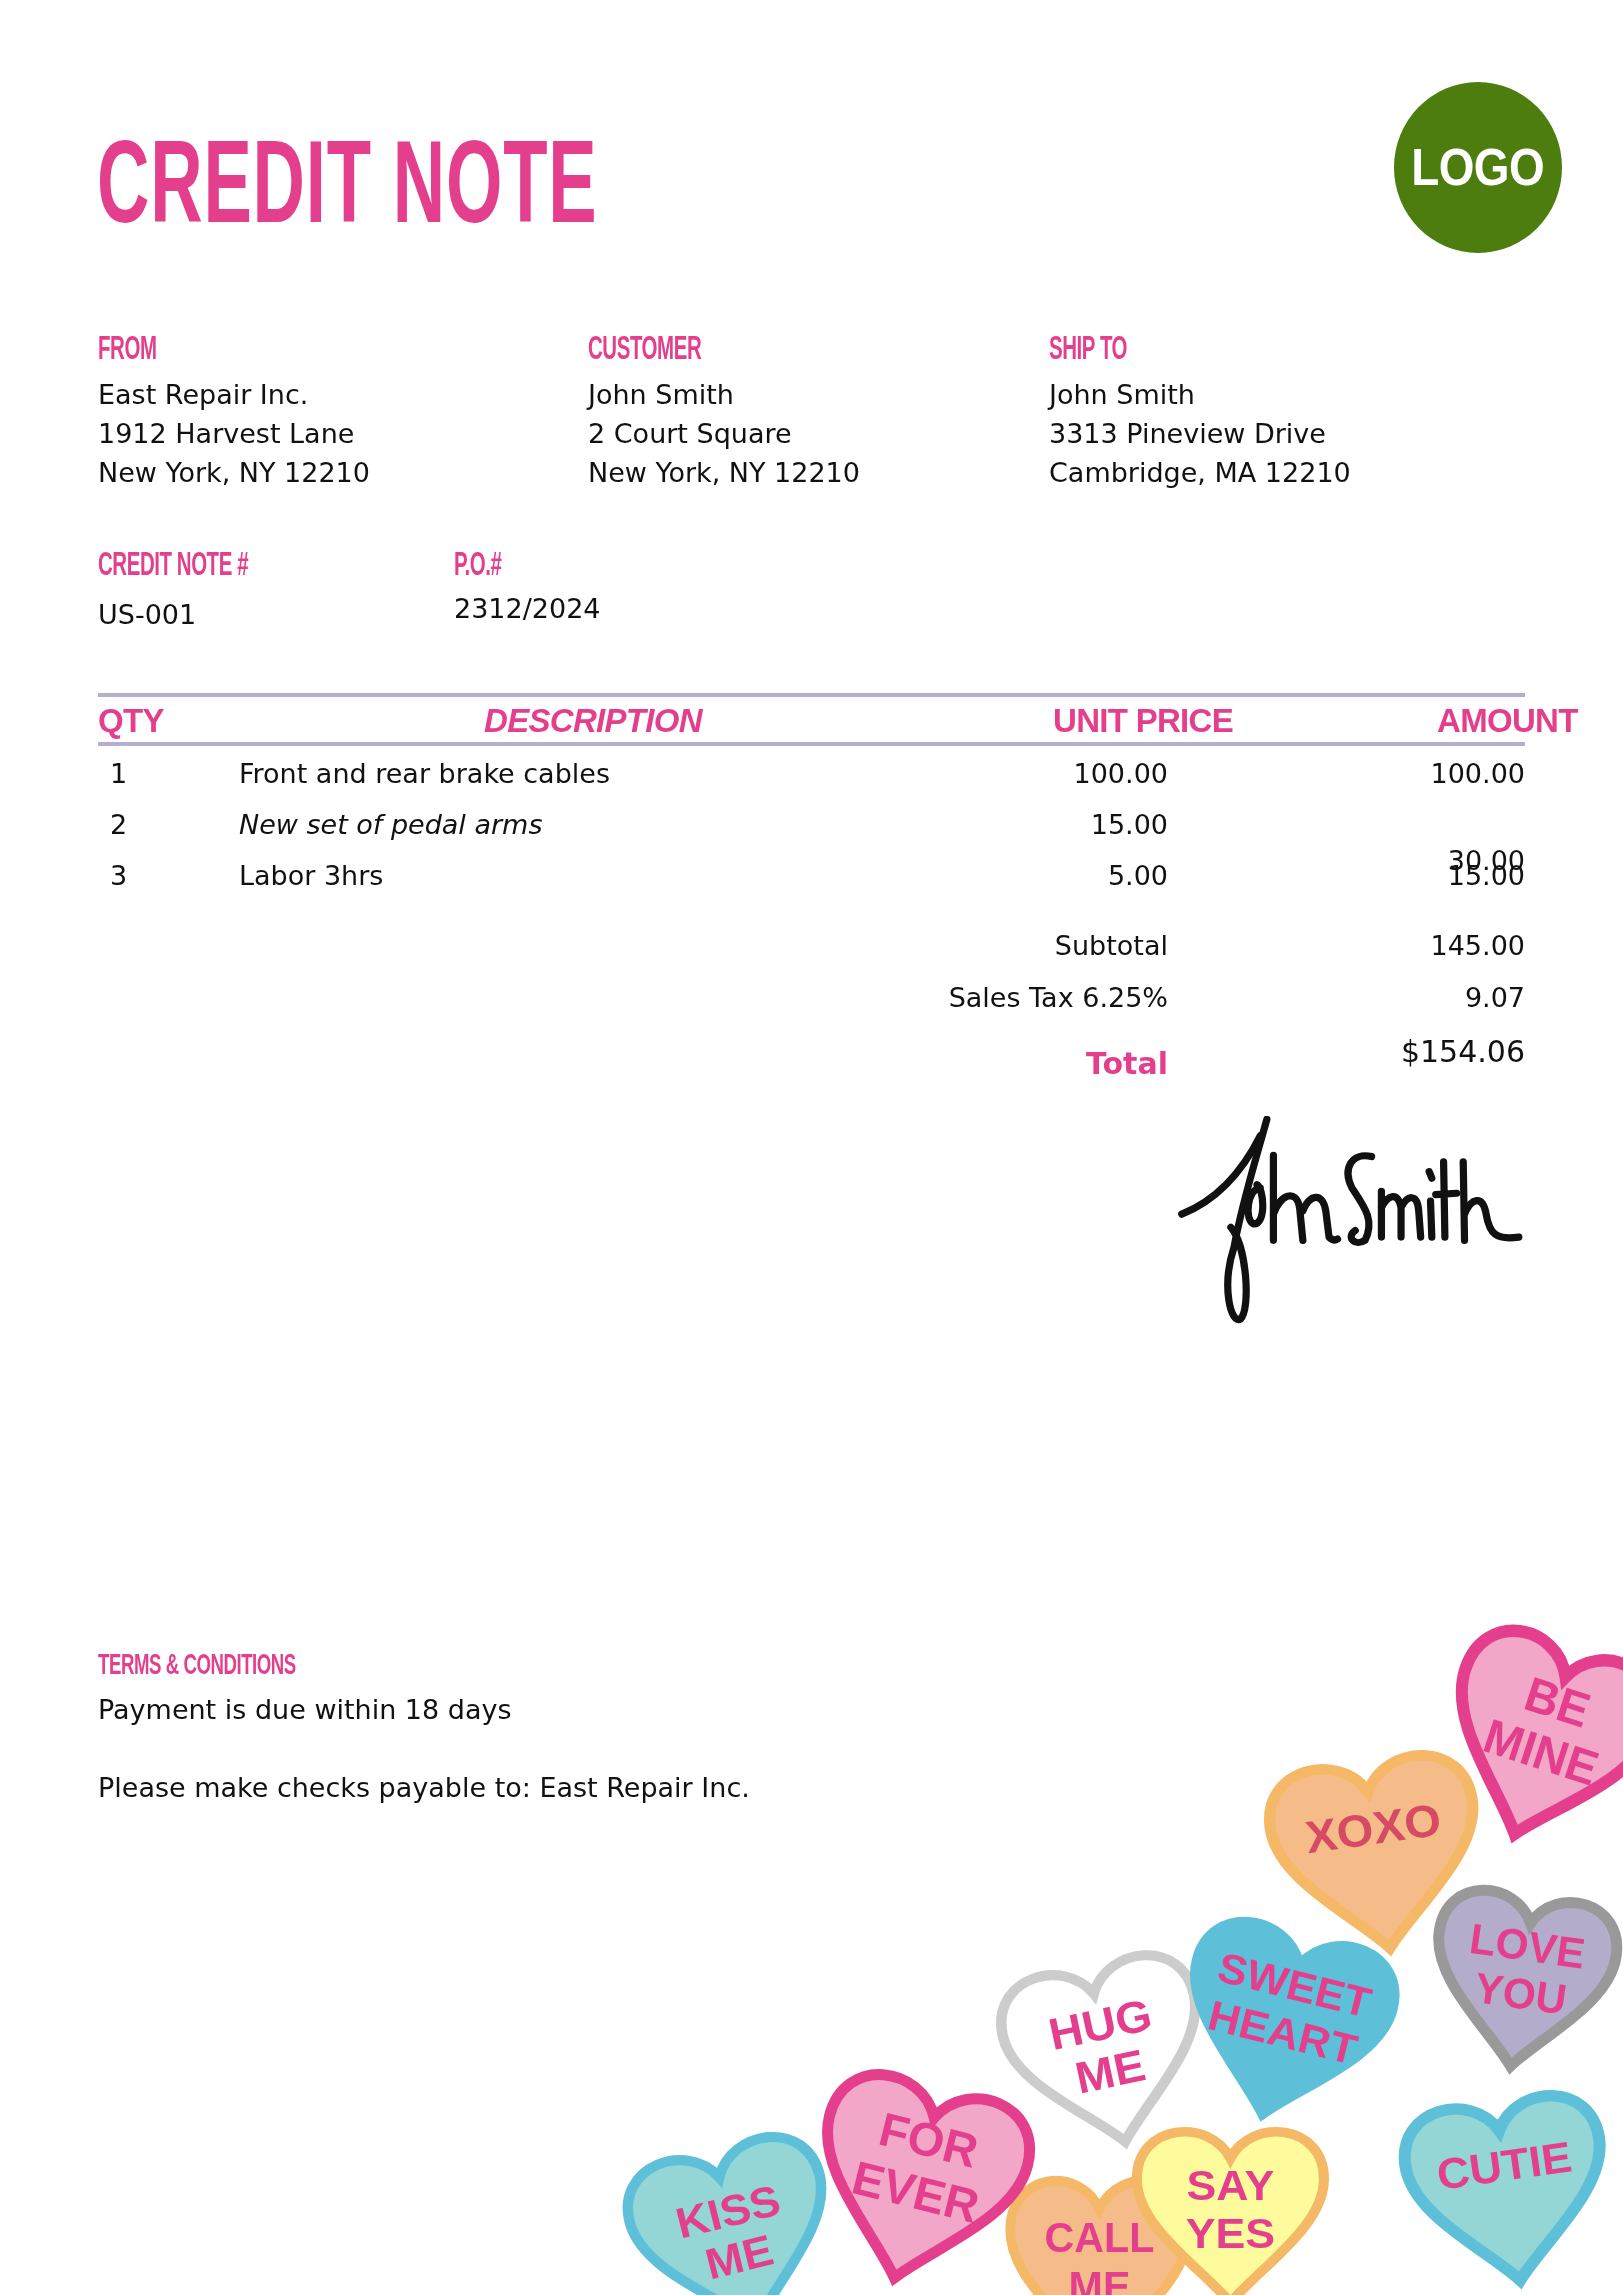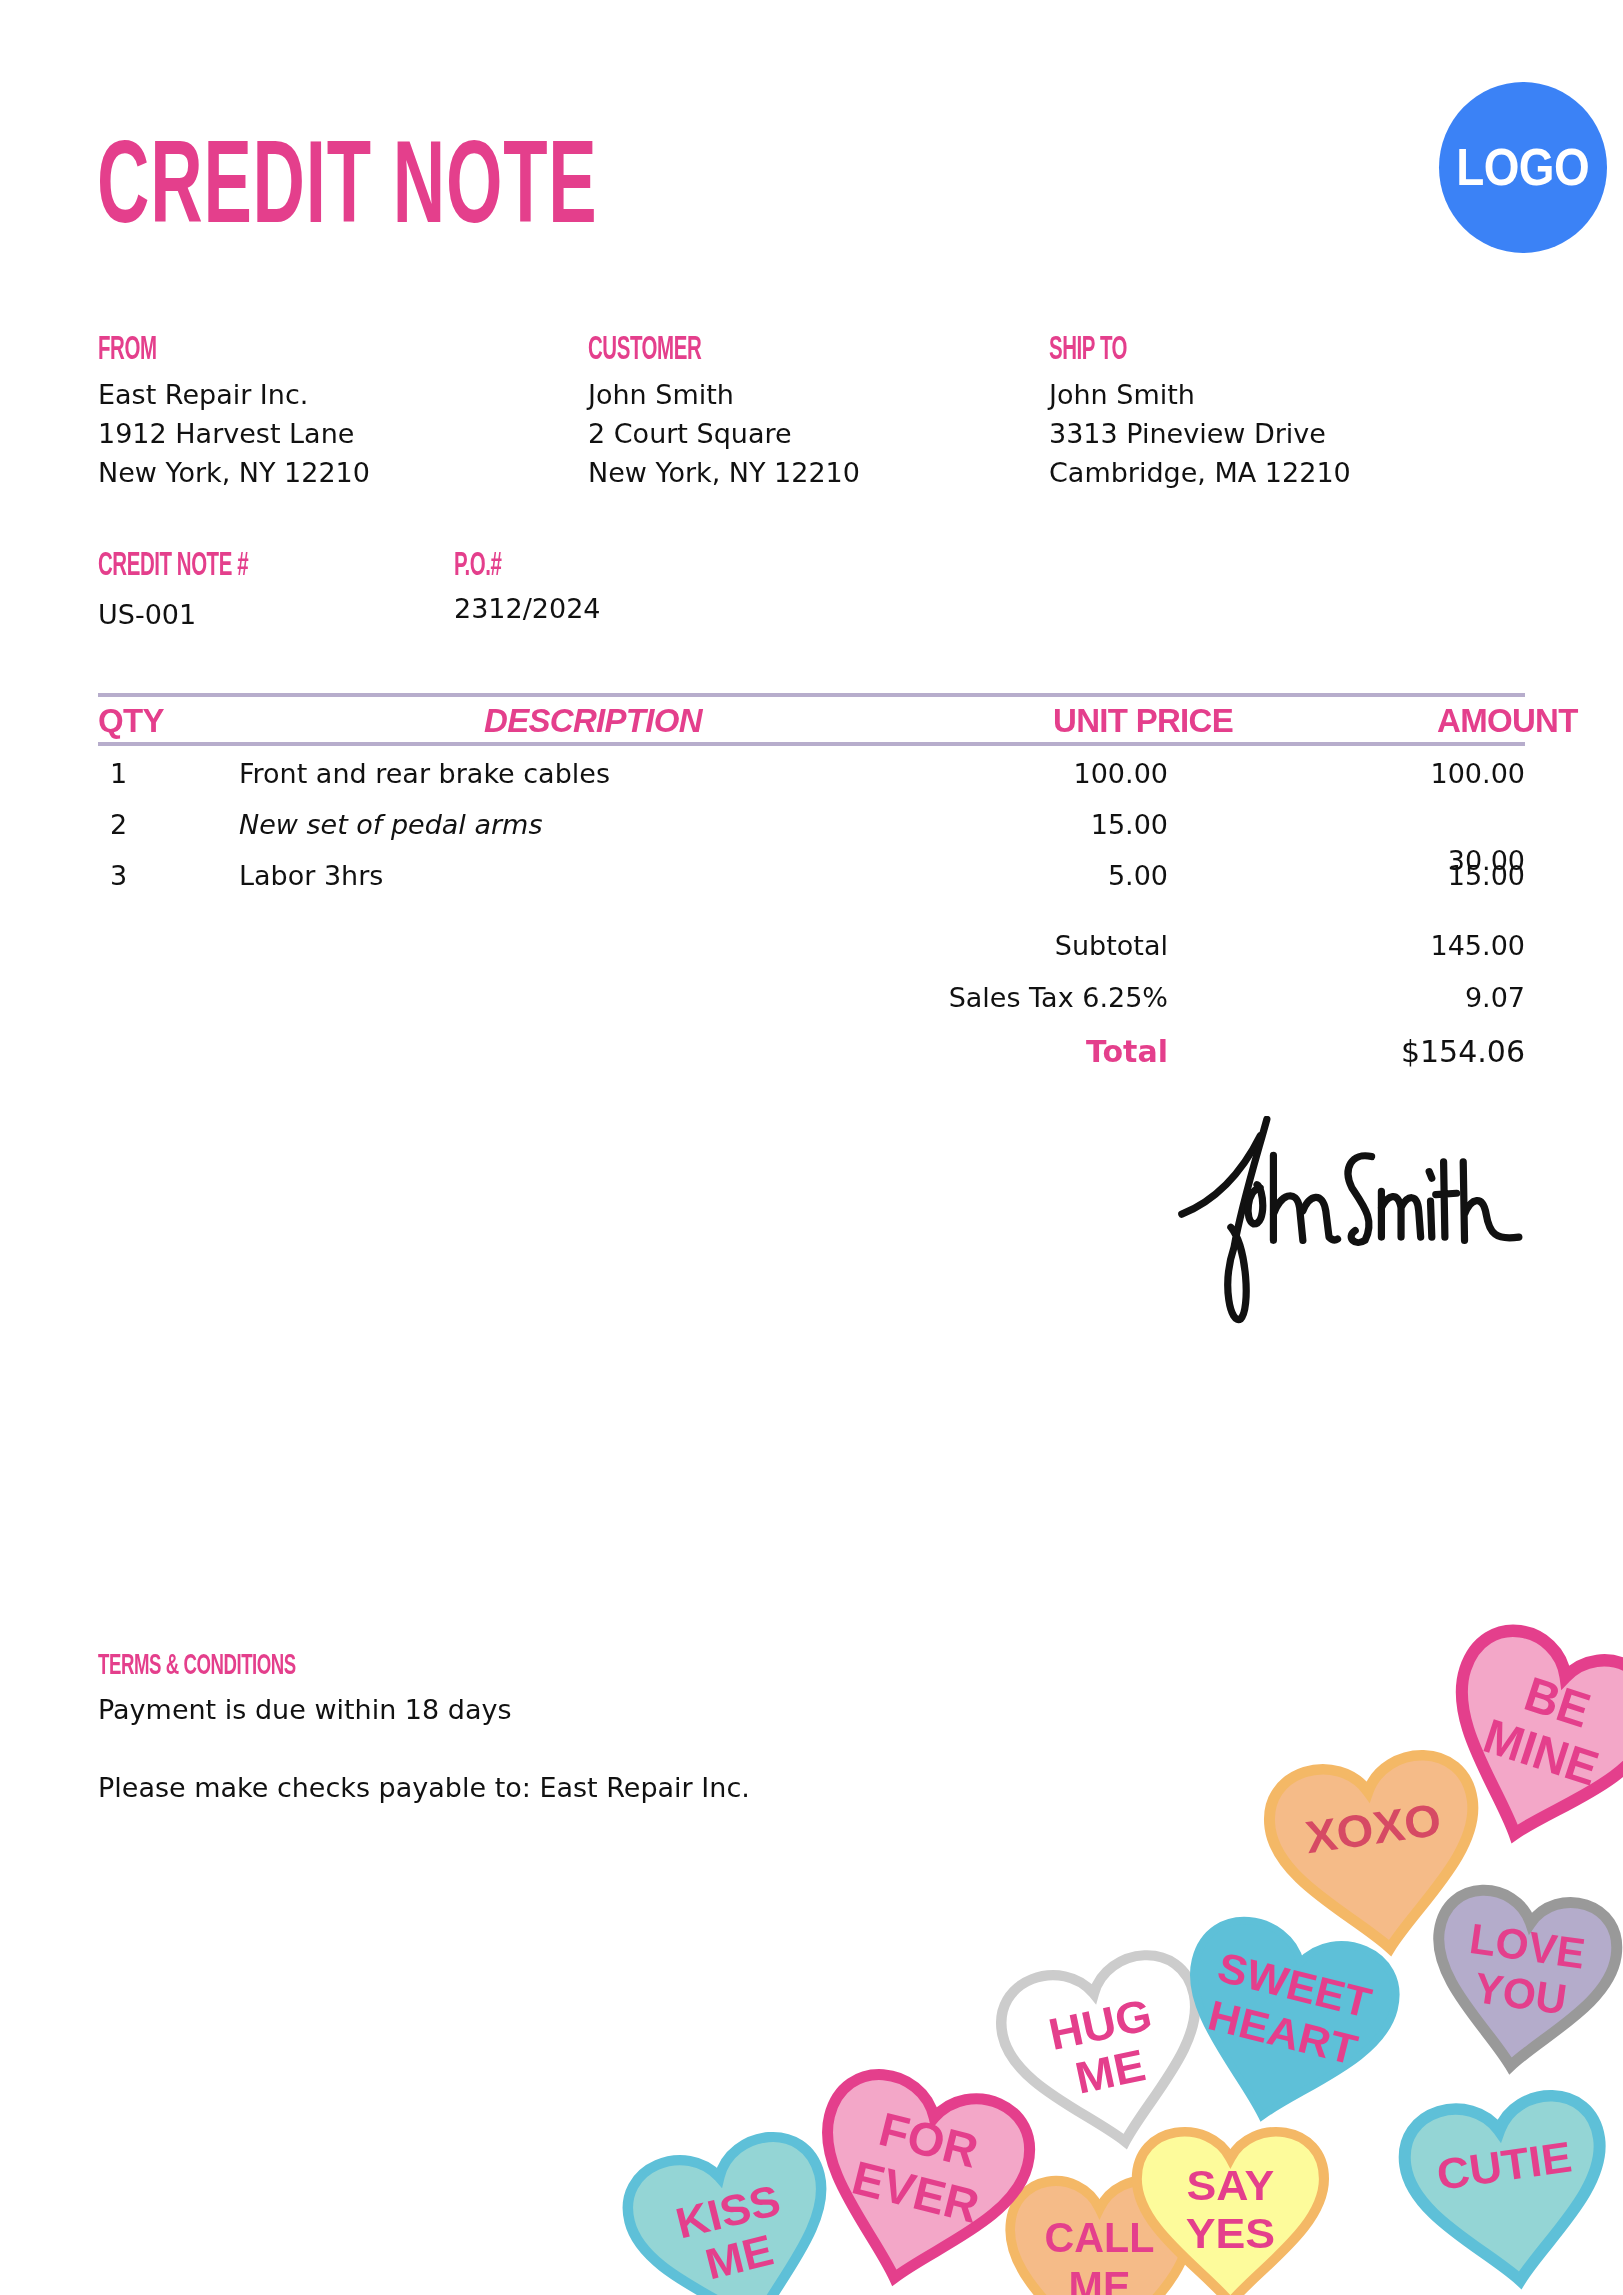--- a/index.html
+++ b/index.html
@@ -4,29 +4,29 @@
   <style>
     html, body { margin: 0; padding: 0; background: #ffffff; }
     body { width: 1623px; height: 2295px; position: relative; overflow: hidden;
            font-family: "DejaVu Sans", "Liberation Sans", sans-serif; color: #111111; }
     .abs { position: absolute; }
     .display { font-family: "Liberation Sans", sans-serif; font-weight: bold; color: #e43f8c;
                text-transform: uppercase; transform-origin: left top; white-space: nowrap; letter-spacing: -0.7px; }
     .title { left: 97px; top: 123px; font-size: 117px; line-height: 117px; transform: scaleX(0.62); letter-spacing: 1.3px; }
     .label { font-size: 33px; line-height: 33px; transform: scaleX(0.62); }
     .body-text { font-size: 27px; line-height: 39px; white-space: nowrap; }
-    .logo { left: 1439px; top: 82px; width: 168px; height: 171px; border-radius: 50%; background: #3b82f6;
+    .logo { left: 1394px; top: 82px; width: 168px; height: 171px; border-radius: 50%; background: #4d7c0f;
             display: flex; align-items: center; justify-content: center; }
     .logo span { color: #ffffff; font-family: "Liberation Sans", sans-serif; font-weight: bold; font-size: 51px;
                  transform: scaleX(0.9); letter-spacing: -0.7px; }
     .rule { left: 98px; width: 1427px; height: 3.9px; background: #b7adcc; }
     .th { position: absolute; top: 704px; font-size: 33px; line-height: 33px; }
     .cell { position: absolute; font-size: 27px; line-height: 33px; white-space: nowrap; }
     .r { text-align: right; }
-    .total-label { color: #e43f8c; font-weight: bold; font-size: 30px; }
+    .total-label { color: #e43f8c; font-weight: bold; font-size: 30px; margin-top: 12px; }
     .total-val { font-size: 30px; }
     .hearts { left: 576px; top: 1571px; width: 1047px; height: 725px; }
     .heart-text { font-family: "Liberation Sans", sans-serif; font-weight: bold; fill: #e43f8c; }
   </style>
 </head>
 <body>
 
 <div class="abs display title">CREDIT NOTE</div>
 <div class="abs logo">
   <span>LOGO</span>

